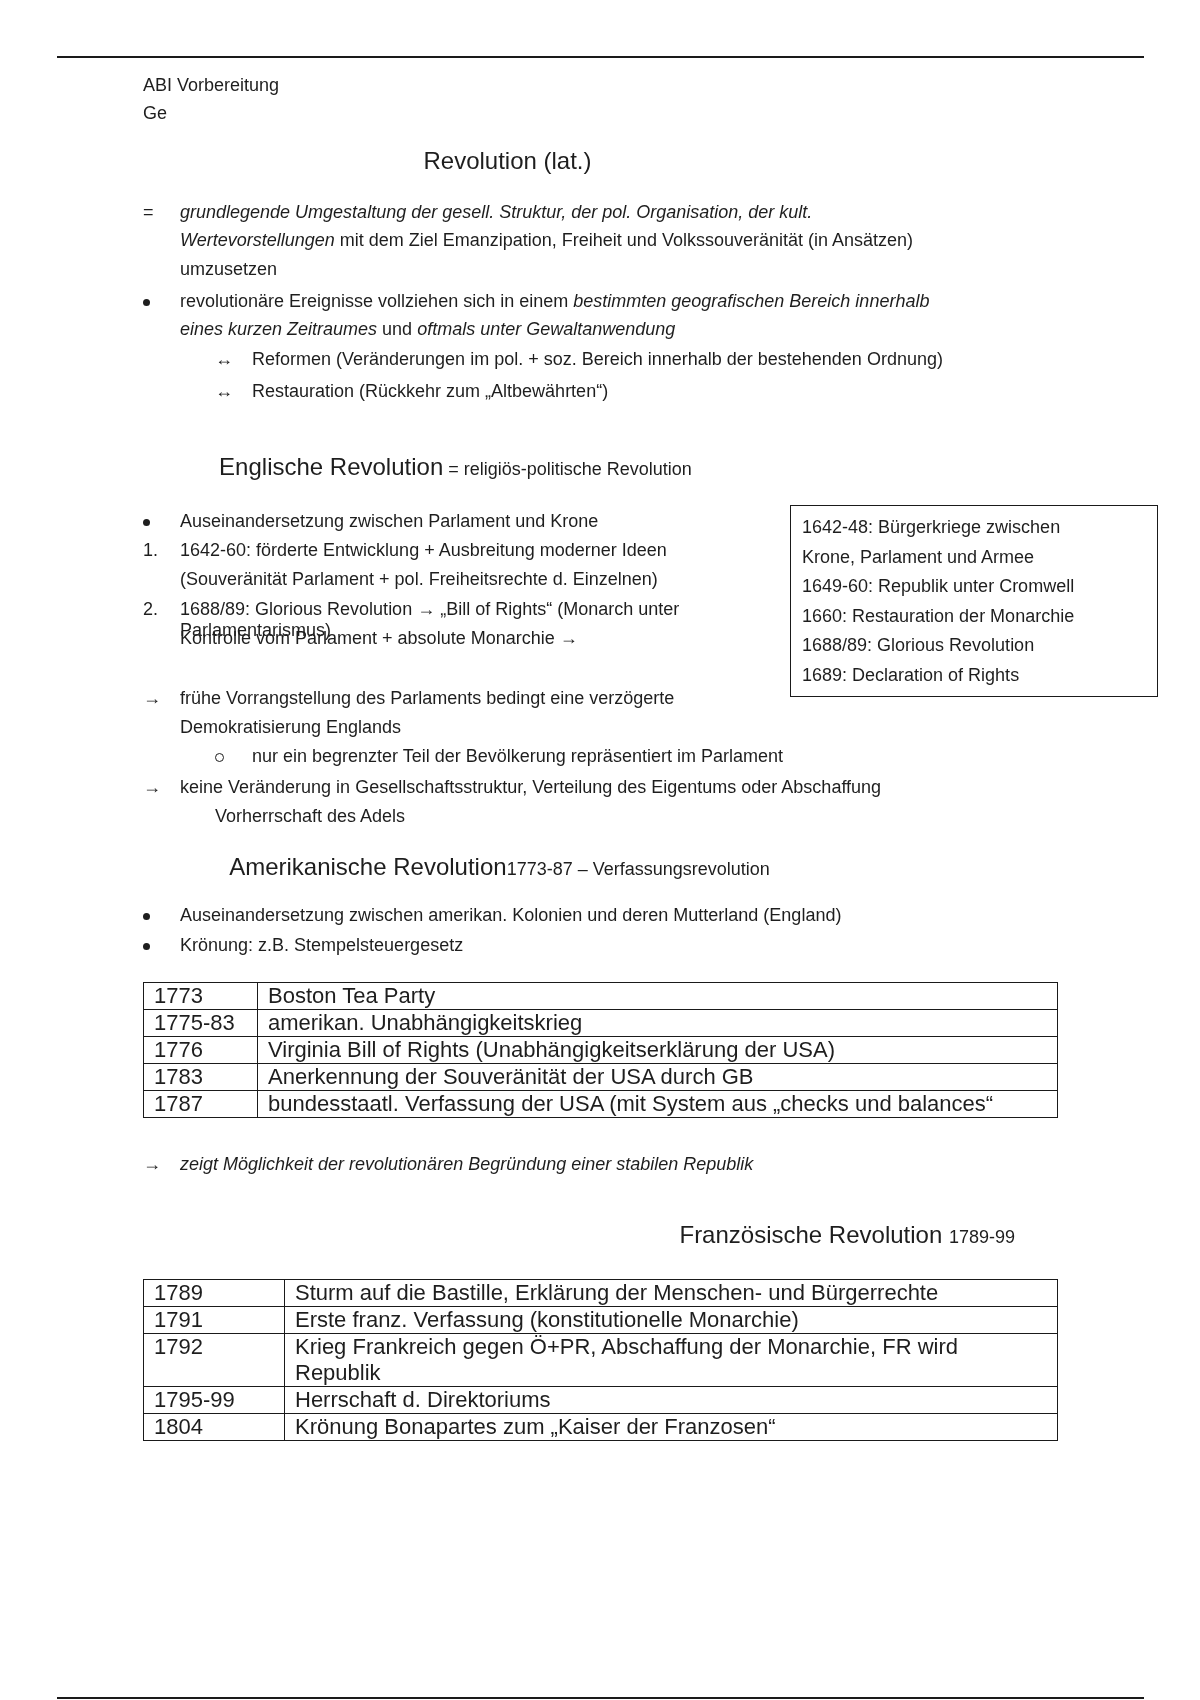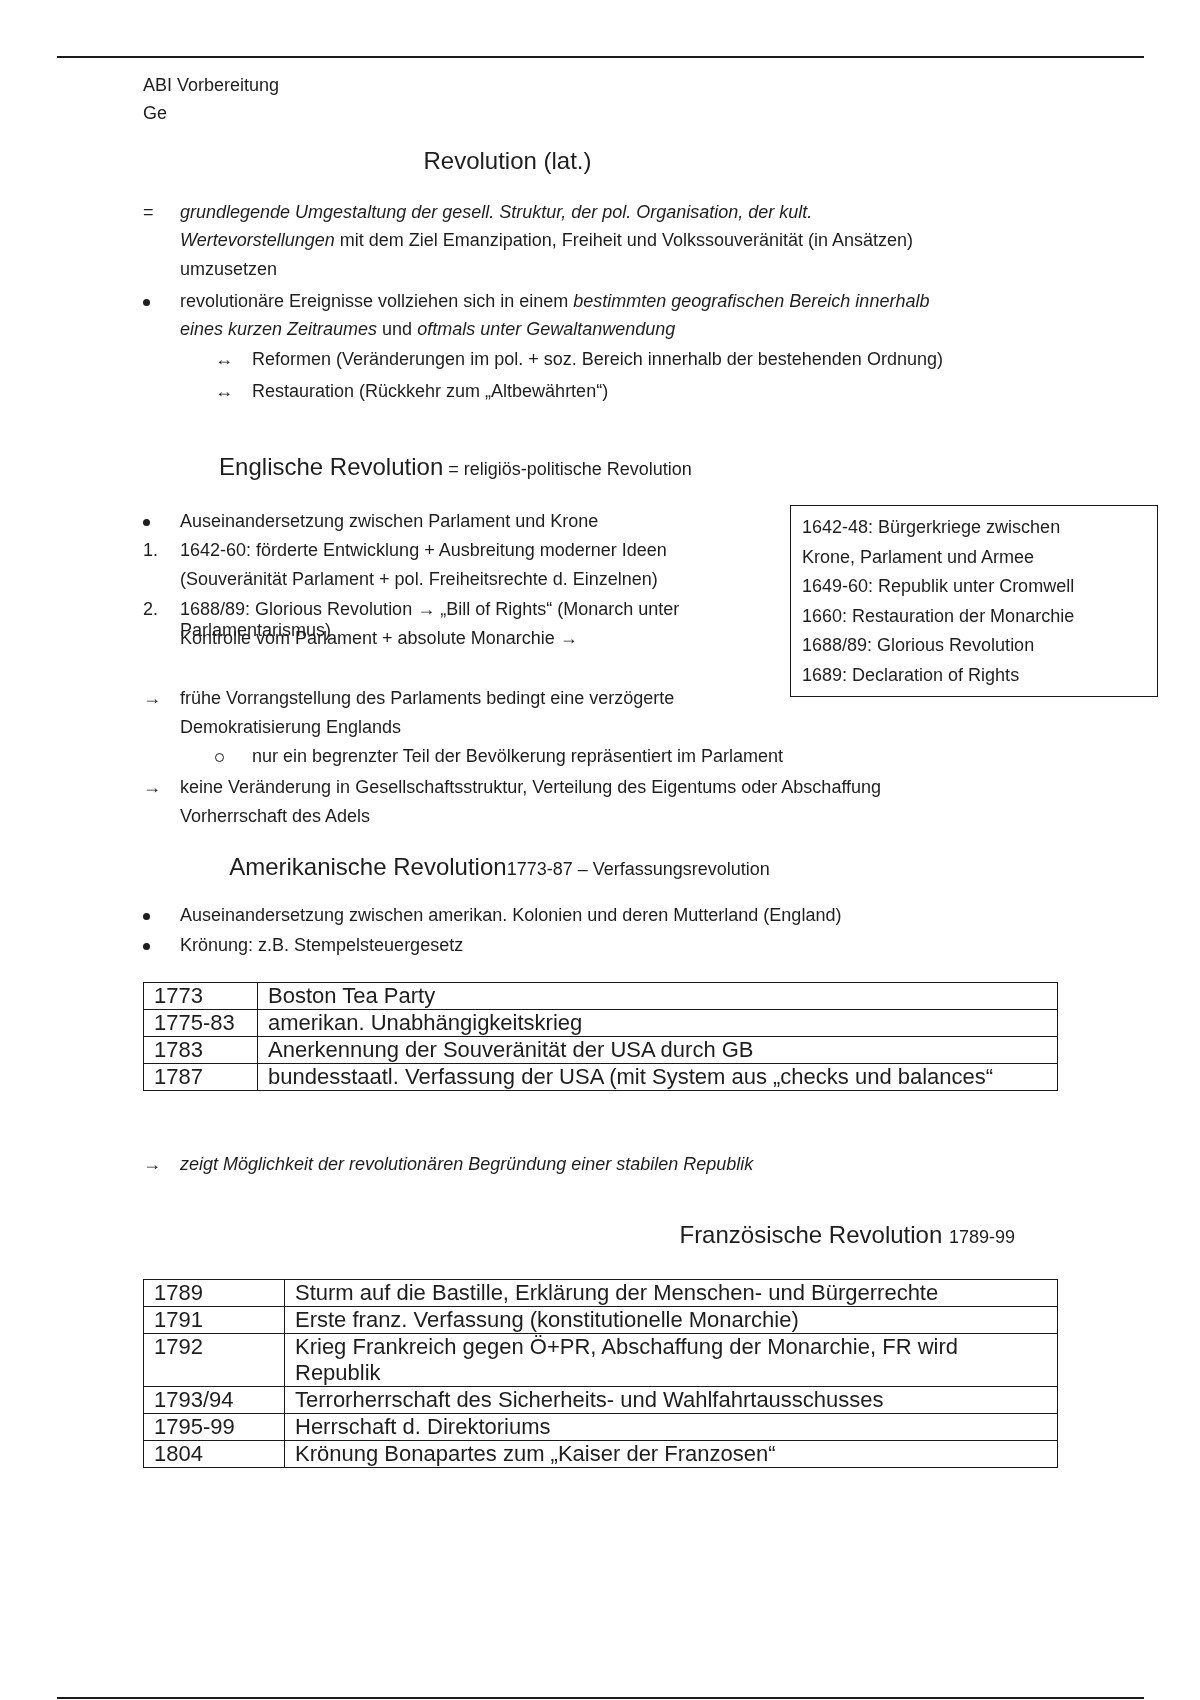--- a/index.html
+++ b/index.html
@@ -81,21 +81,21 @@
 
 <div class="marker" style="top:684px;">→</div>
 <div class="line" style="top:684px;">frühe Vorrangstellung des Parlaments bedingt eine verzögerte</div>
 <div class="line" style="top:713px;">Demokratisierung Englands</div>
 
 <div class="sub-marker circle-bullet" style="top:742px;"></div>
 <div class="sub-line" style="top:742px;">nur ein begrenzter Teil der Bevölkerung repräsentiert im Parlament</div>
 
 <div class="marker" style="top:773px;">→</div>
 <div class="line" style="top:773px;">keine Veränderung in Gesellschaftsstruktur, Verteilung des Eigentums oder Abschaffung</div>
-<div class="line" style="top:802px;">Vorherrschaft des Adels</div>
+<div class="line" style="top:802px;margin-left:35px;">Vorherrschaft des Adels</div>
 
 <div class="timeline-box">
   <div>1642-48: Bürgerkriege zwischen</div>
   <div>Krone, Parlament und Armee</div>
   <div>1649-60: Republik unter Cromwell</div>
   <div>1660: Restauration der Monarchie</div>
   <div>1688/89: Glorious Revolution</div>
   <div>1689: Declaration of Rights</div>
 </div>
 
@@ -108,20 +108,24 @@
 
 <table class="chron" id="us-table">
   <tbody id="us-tbody">
       <tr>
         <td class="year">1773</td>
         <td>Boston Tea Party</td>
       </tr>
       <tr>
         <td class="year">1775-83</td>
         <td>amerikan. Unabhängigkeitskrieg</td>
+      </tr>
+      <tr>
+        <td class="year">1776</td>
+        <td>Virginia Bill of Rights (Unabhängigkeitserklärung der USA)</td>
       </tr>
       <tr>
         <td class="year">1783</td>
         <td>Anerkennung der Souveränität der USA durch GB</td>
       </tr>
       <tr>
         <td class="year">1787</td>
         <td>bundesstaatl. Verfassung der USA (mit System aus „checks und balances“</td>
       </tr>
     </tbody>
@@ -140,24 +144,20 @@
       </tr>
       <tr>
         <td class="year">1791</td>
         <td>Erste franz. Verfassung (konstitutionelle Monarchie)</td>
       </tr>
       <tr>
         <td class="year">1792</td>
         <td>Krieg Frankreich gegen Ö+PR, Abschaffung der Monarchie, FR wird Republik</td>
       </tr>
       <tr>
-        <td class="year">1793/94</td>
-        <td>Terrorherrschaft des Sicherheits- und Wahlfahrtausschusses</td>
-      </tr>
-      <tr>
         <td class="year">1795-99</td>
         <td>Herrschaft d. Direktoriums</td>
       </tr>
       <tr>
         <td class="year">1804</td>
         <td>Krönung Bonapartes zum „Kaiser der Franzosen“</td>
       </tr>
     </tbody>
 </table>
 

